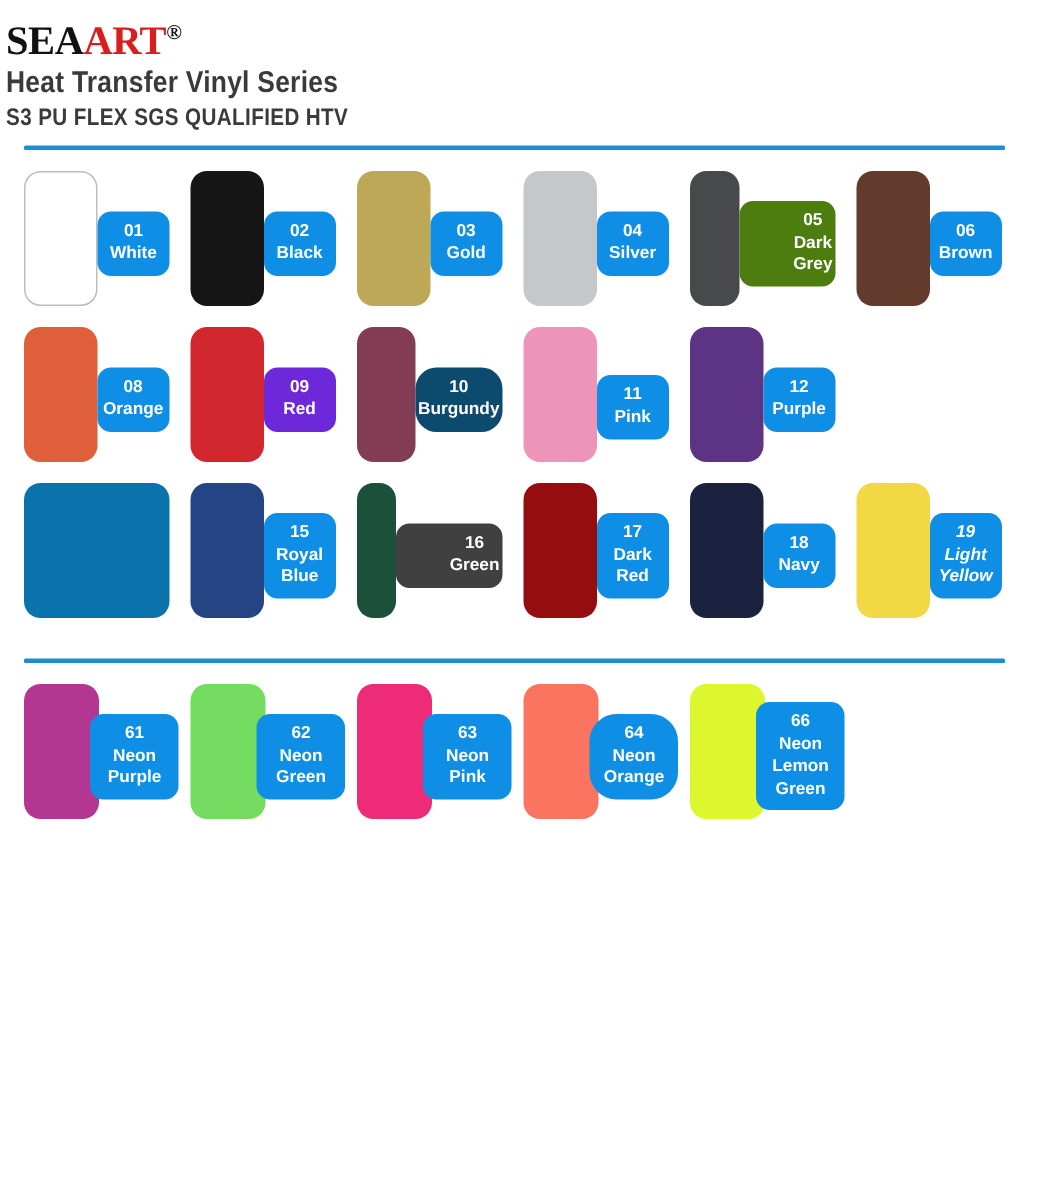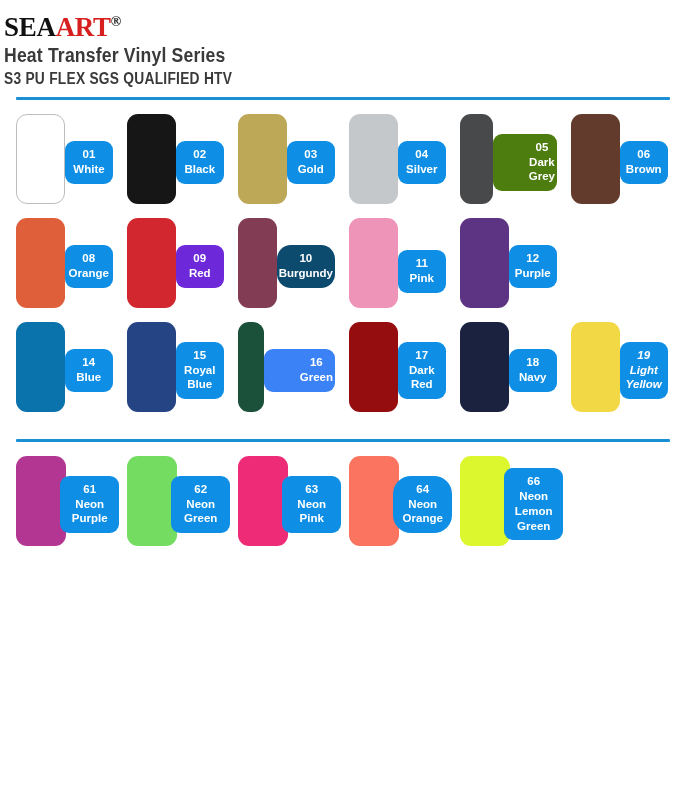--- a/index.html
+++ b/index.html
@@ -217,35 +217,31 @@
           <div class="swatch-chip" style="background: rgb(93, 51, 131);"></div>
           <div class="swatch-label" style="background: rgb(14, 143, 229); color: rgb(255, 255, 255);">
             <span class="swatch-code">12</span>
             <span class="swatch-name">Purple</span>
           </div>
         </div>
       </div>
       <div class="swatch-row">
         <div class="swatch-cell">
           <div class="swatch-chip" style="background: rgb(11, 115, 171);"></div>
-          <div class="swatch-label" style="background: rgb(14, 143, 229); color: rgb(255, 255, 255);">
-            <span class="swatch-code">14</span>
-            <span class="swatch-name">Blue</span>
-          </div>
         </div>
         <div class="swatch-cell">
           <div class="swatch-chip" style="background: rgb(37, 68, 132);"></div>
           <div class="swatch-label" style="background: rgb(14, 143, 229); color: rgb(255, 255, 255);">
             <span class="swatch-code">15</span>
             <span class="swatch-name">Royal Blue</span>
           </div>
         </div>
         <div class="swatch-cell">
           <div class="swatch-chip" style="background: rgb(27, 81, 59);"></div>
-          <div class="swatch-label" style="background: #3b82f6; color: rgb(255, 255, 255); padding-left: 36px;">
+          <div class="swatch-label" style="background: #404040; color: rgb(255, 255, 255); padding-left: 36px;">
             <span class="swatch-code">16</span>
             <span class="swatch-name">Green</span>
           </div>
         </div>
         <div class="swatch-cell">
           <div class="swatch-chip" style="background: rgb(150, 13, 16);"></div>
           <div class="swatch-label" style="background: rgb(14, 143, 229); color: rgb(255, 255, 255);">
             <span class="swatch-code">17</span>
             <span class="swatch-name">Dark Red</span>
           </div>

